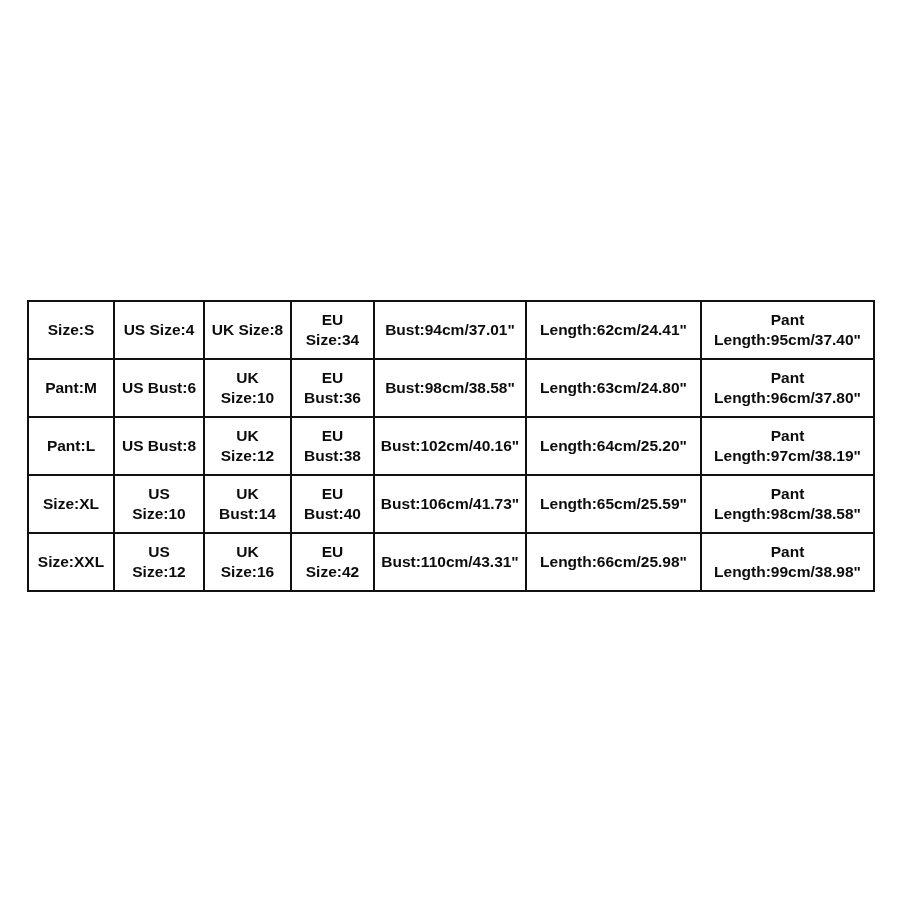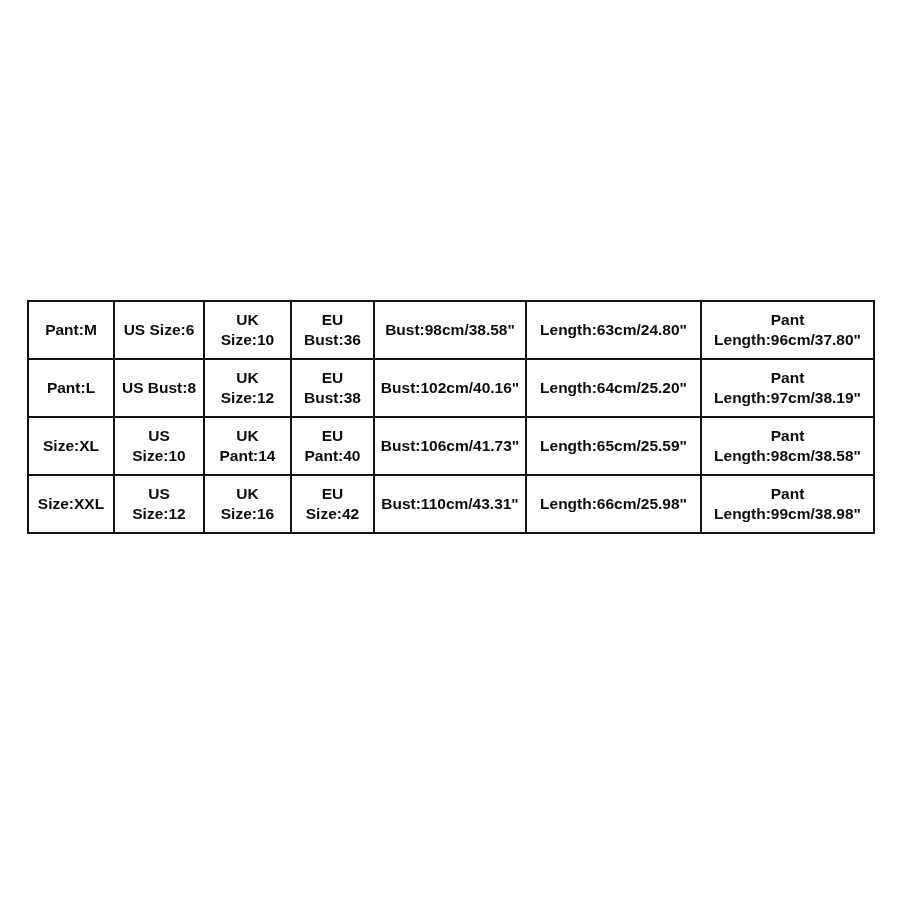--- a/index.html
+++ b/index.html
@@ -55,22 +55,37 @@
       <col class="c0">
         <col class="c1">
         <col class="c2">
         <col class="c3">
         <col class="c4">
         <col class="c5">
         <col class="c6">
     </colgroup>
     <tbody>
       <tr>
+        <td>Size:S</td>
+        <td>US Size:4</td>
+        <td>UK Size:8</td>
+        <td>
+          <span>EU</span><br>
+          <span>Size:34</span>
+        </td>
+        <td>Bust:94cm/37.01"</td>
+        <td>Length:62cm/24.41"</td>
+        <td>
+          <span>Pant</span><br>
+          <span>Length:95cm/37.40"</span>
+        </td>
+      </tr>
+      <tr>
         <td>Pant:M</td>
-        <td>US Size:6</td>
+        <td>US Bust:6</td>
         <td>
           <span>UK</span><br>
           <span>Size:10</span>
         </td>
         <td>
           <span>EU</span><br>
           <span>Bust:36</span>
         </td>
         <td>Bust:98cm/38.58"</td>
         <td>Length:63cm/24.80"</td>
@@ -98,25 +113,25 @@
         </td>
       </tr>
       <tr>
         <td>Size:XL</td>
         <td>
           <span>US</span><br>
           <span>Size:10</span>
         </td>
         <td>
           <span>UK</span><br>
-          <span>Pant:14</span>
+          <span>Bust:14</span>
         </td>
         <td>
           <span>EU</span><br>
-          <span>Pant:40</span>
+          <span>Bust:40</span>
         </td>
         <td>Bust:106cm/41.73"</td>
         <td>Length:65cm/25.59"</td>
         <td>
           <span>Pant</span><br>
           <span>Length:98cm/38.58"</span>
         </td>
       </tr>
       <tr>
         <td>Size:XXL</td>

